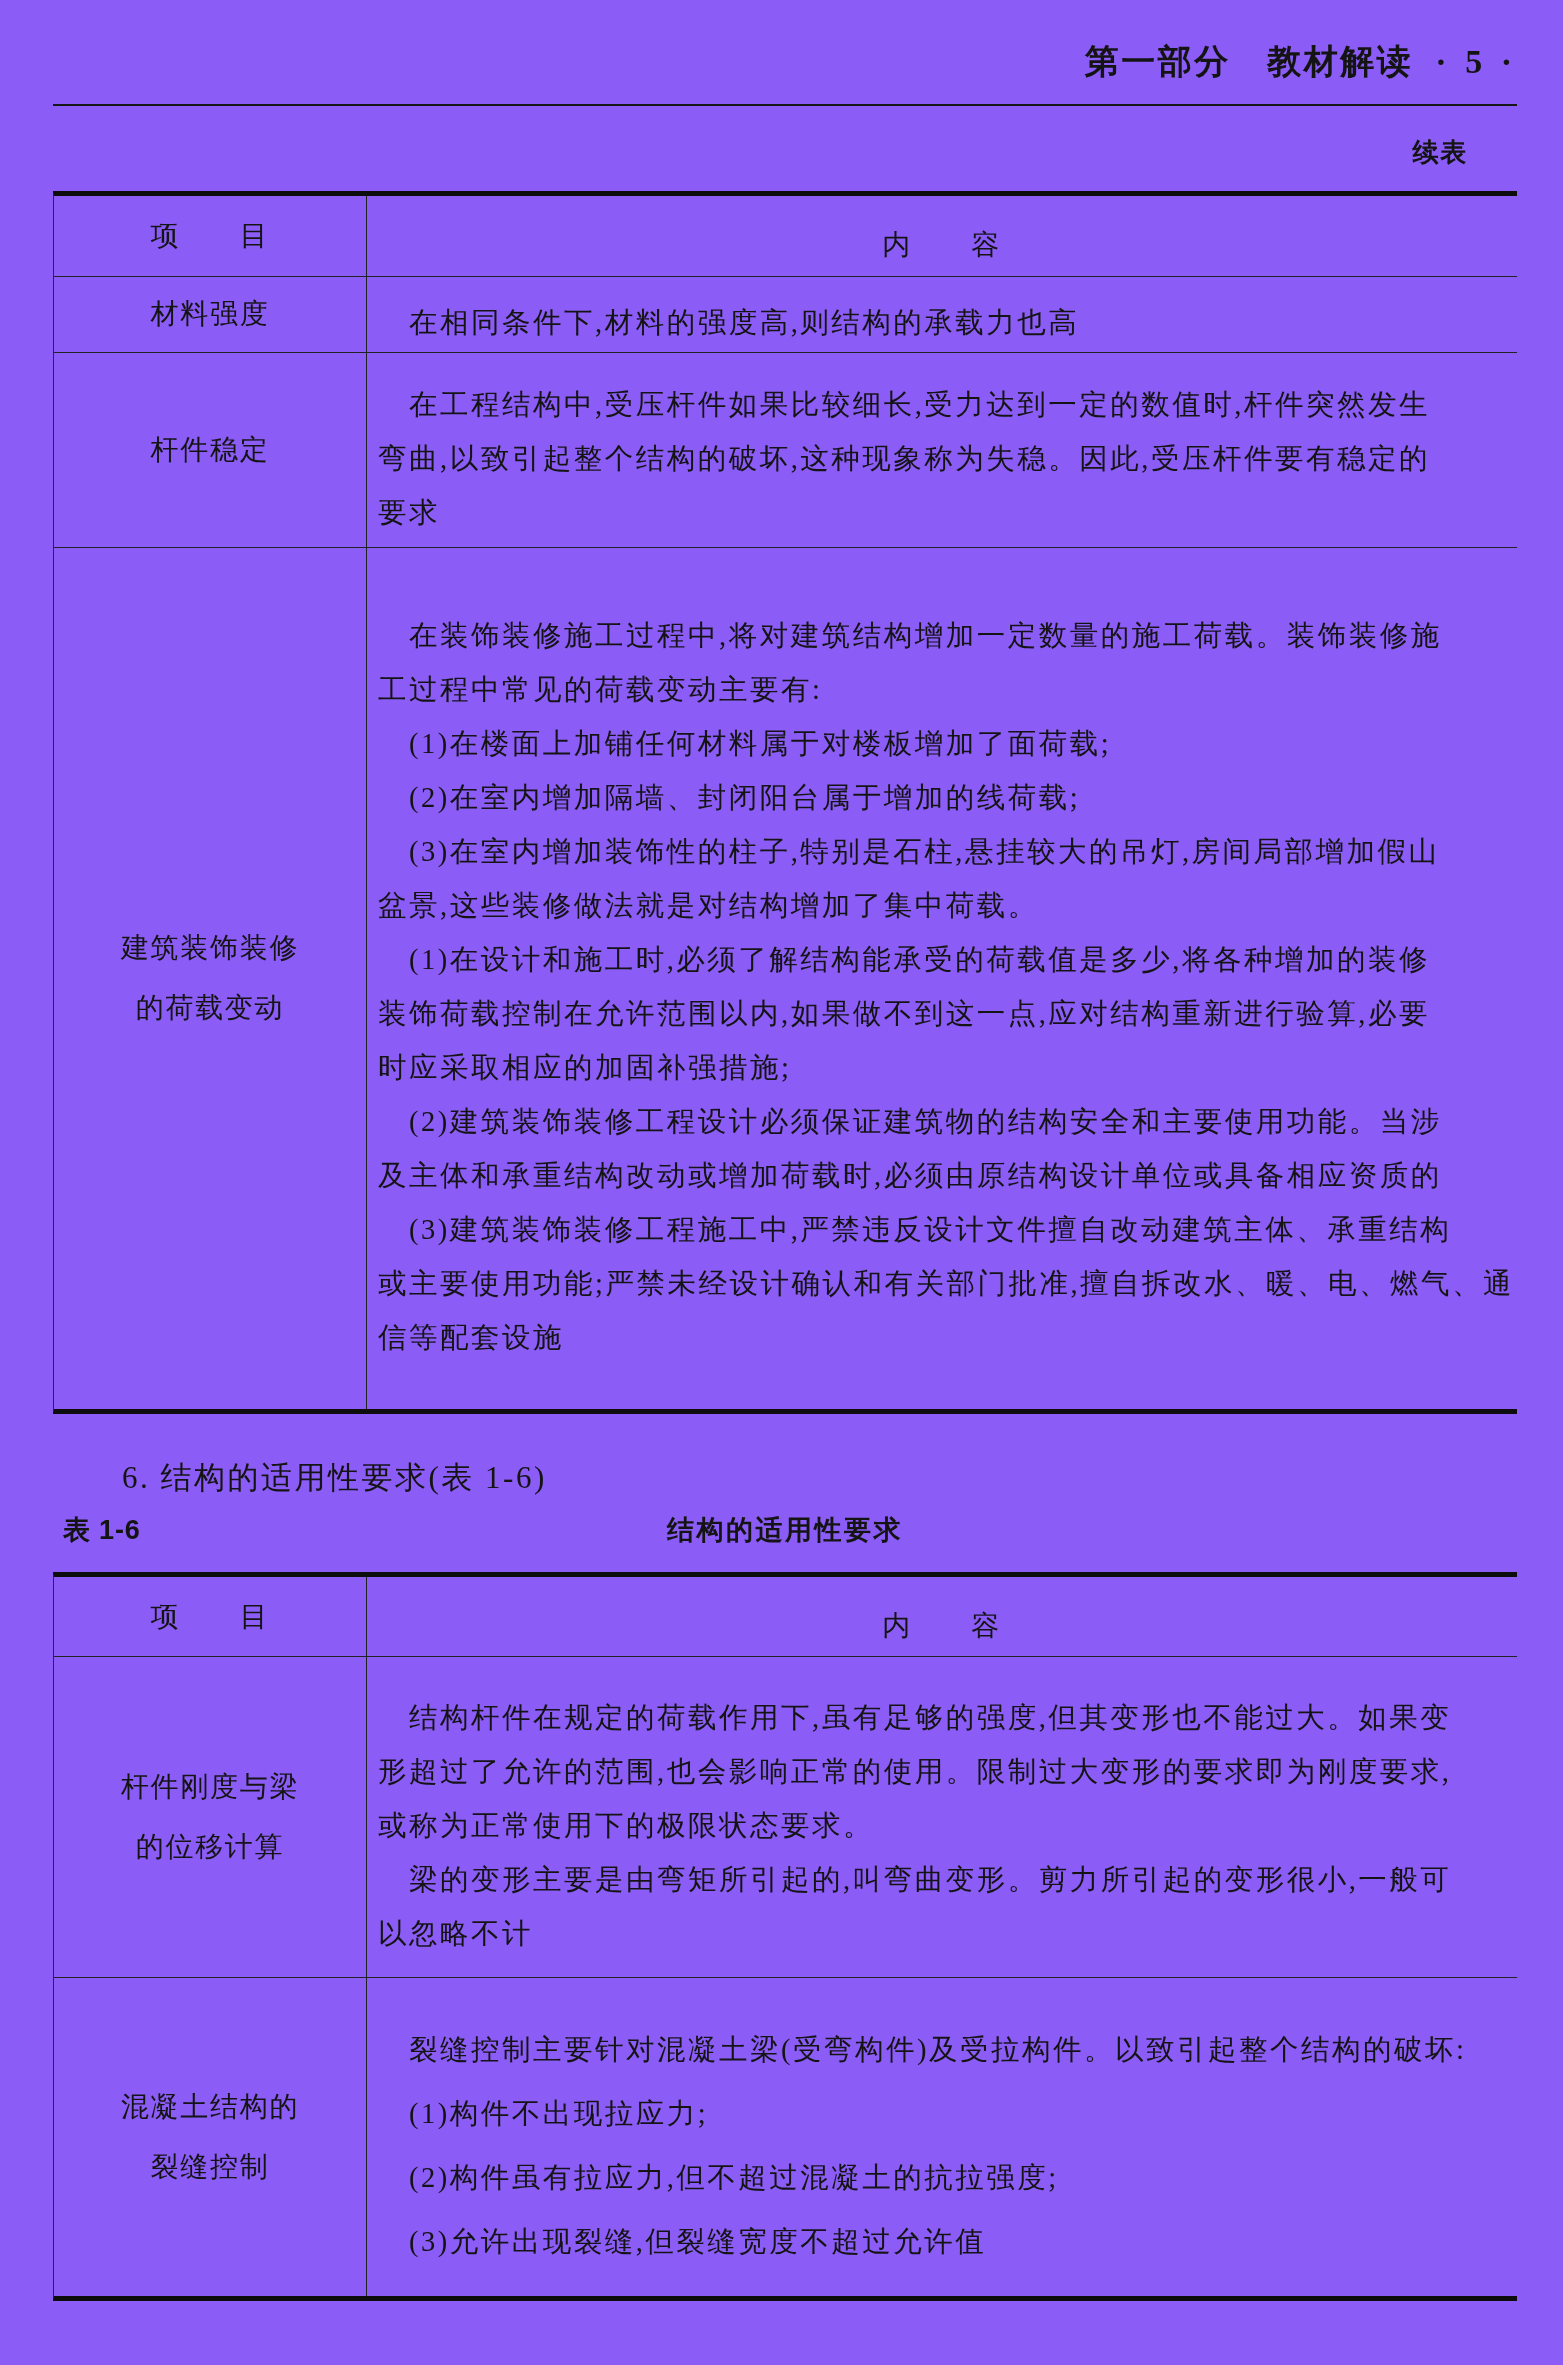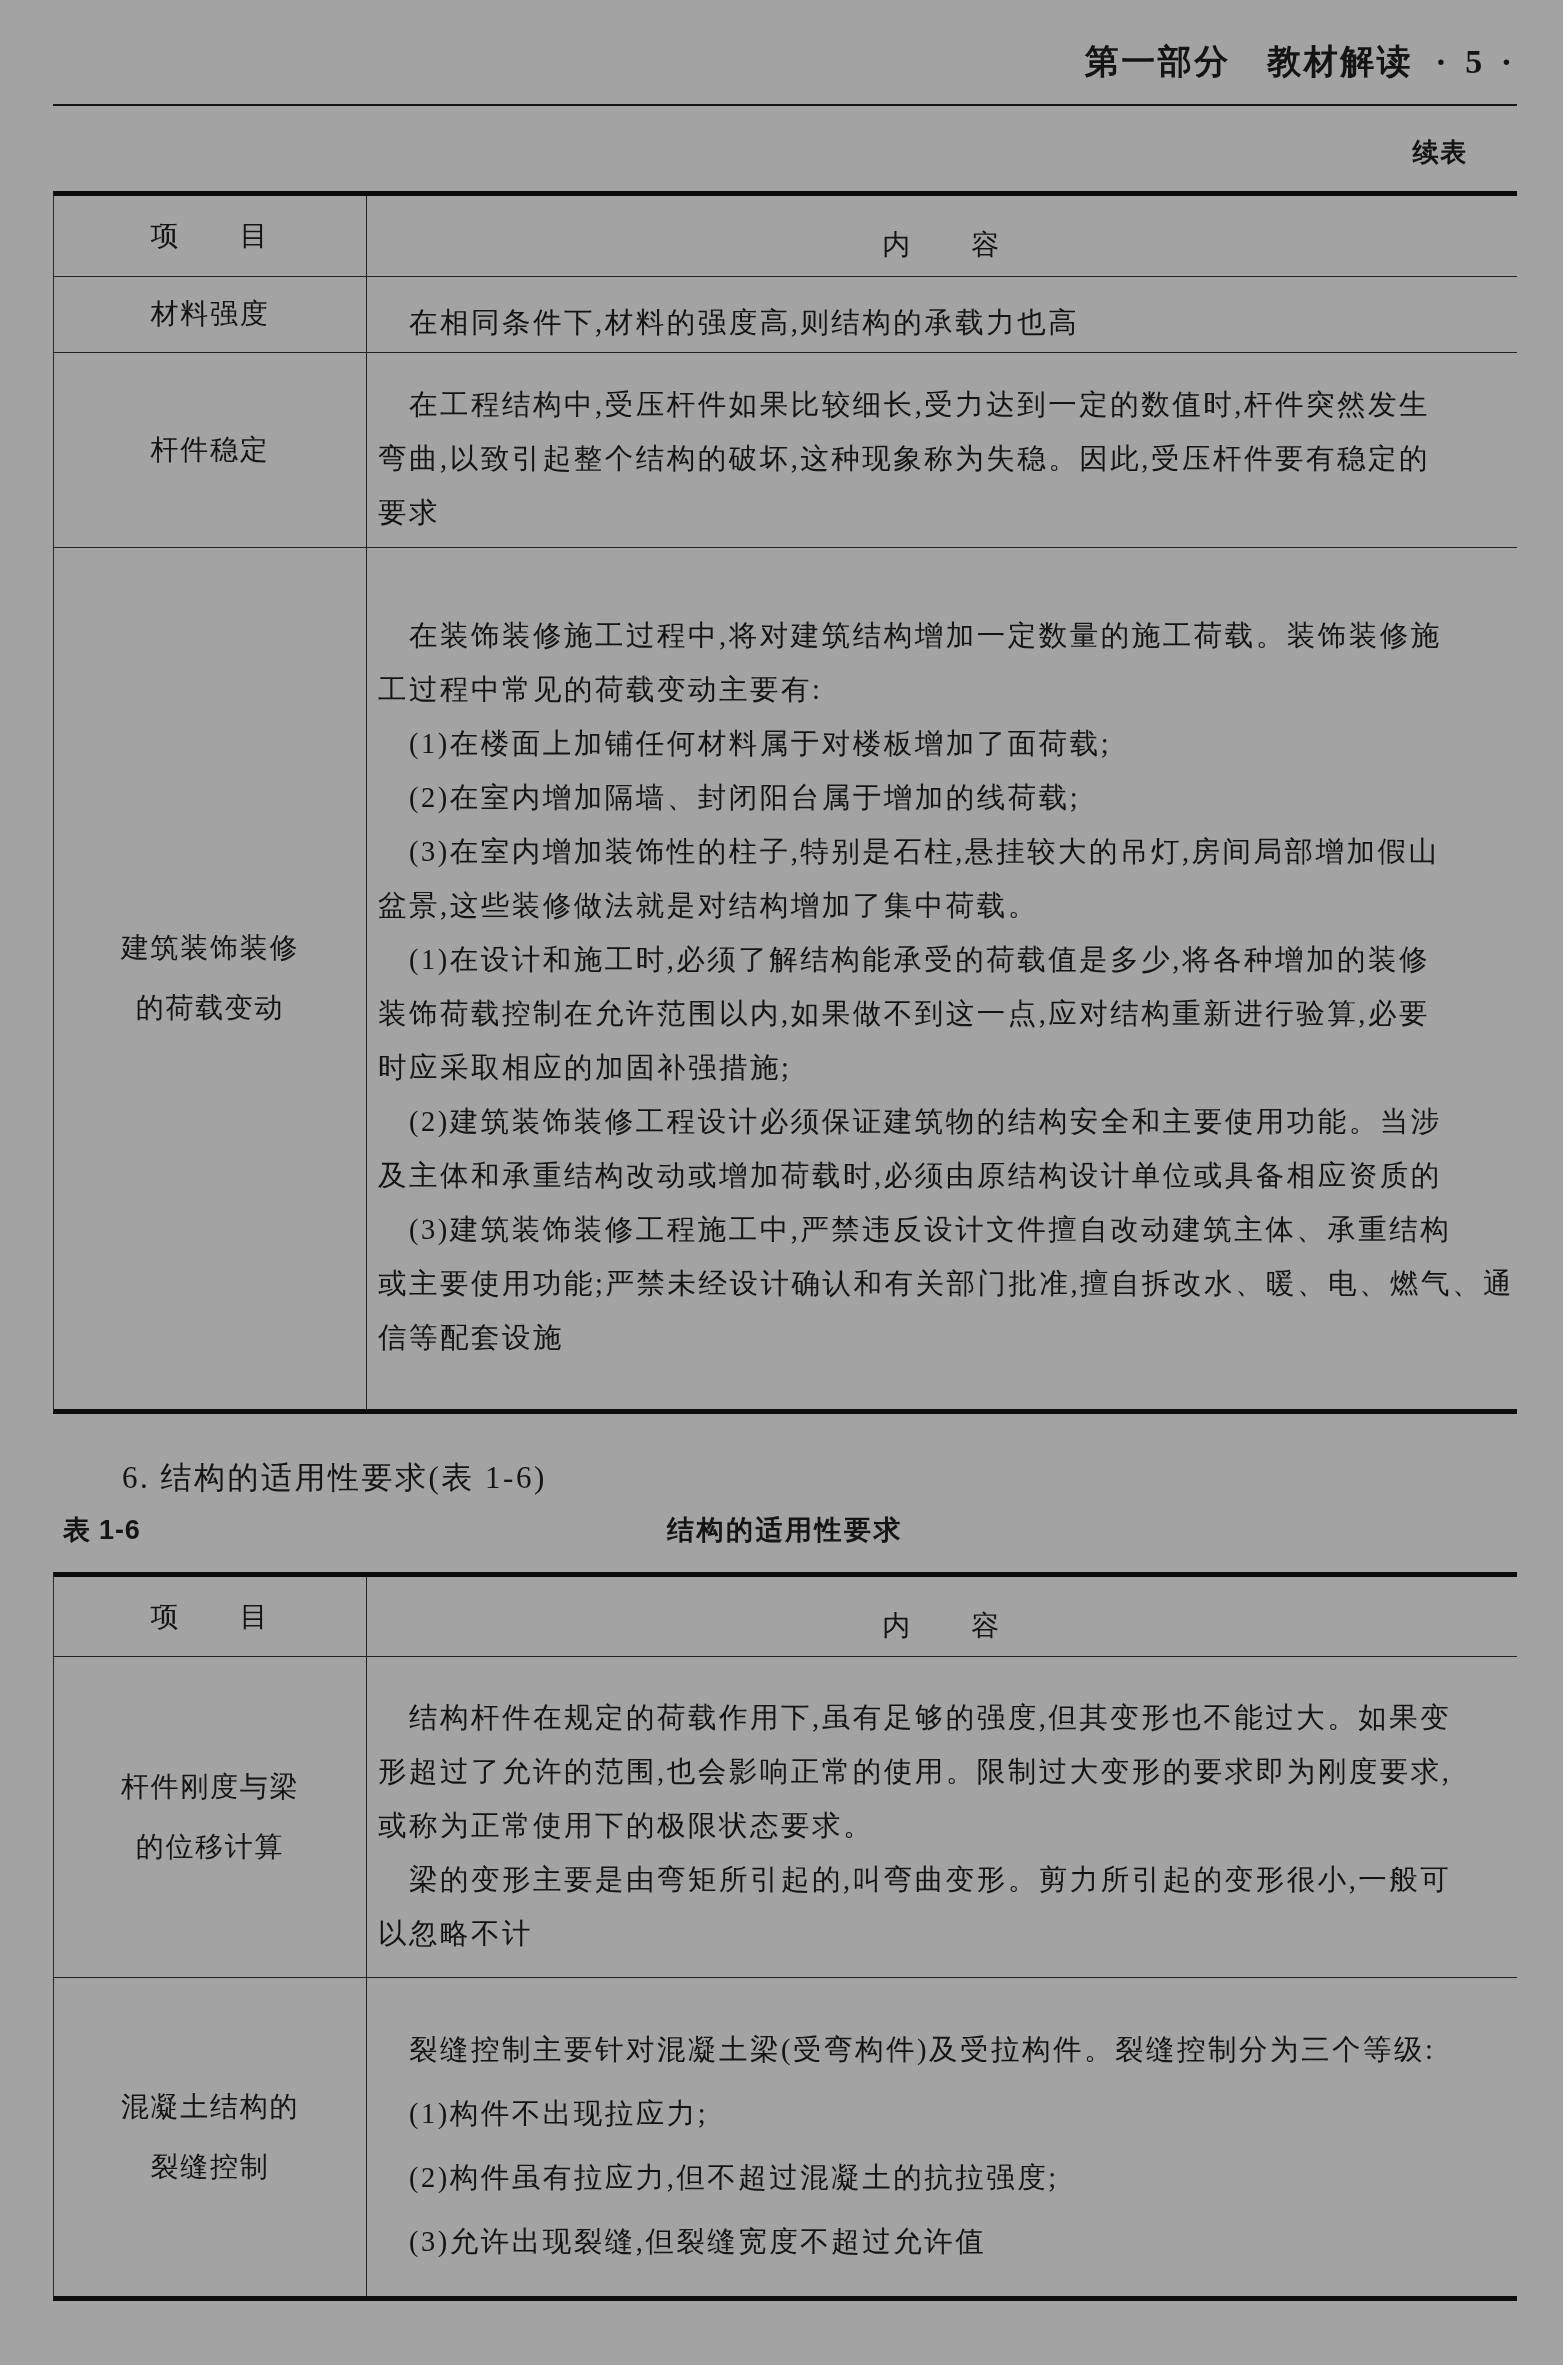--- a/index.html
+++ b/index.html
@@ -6,21 +6,21 @@
   body{
     background:#e8e8e8;
     font-family:"Liberation Serif","DejaVu Serif",serif;
     color:#141414;
   }
   .page{
     position:relative;
     width:1564px;
     height:2366px;
     margin:0 auto;
-    background:#a3a3a3;
+    background:#8b5cf6;
     overflow:hidden;
   }
   .inner{
     margin:0 47px 0 53px; 
   }
   
   .runhead{
     padding-top:39px;
     text-align:right;
     font-family:"Liberation Sans","DejaVu Sans",sans-serif;
@@ -217,21 +217,21 @@
             <div class="tline">　梁的变形主要是由弯矩所引起的,叫弯曲变形。剪力所引起的变形很小,一般可</div>
             <div class="tline">以忽略不计</div>
           </div>
       </div>
       <div class="trow h-r21">
         <div class="cell item">
             <div class="label-line">混凝土结构的</div>
             <div class="label-line">裂缝控制</div>
           </div>
         <div class="cell content lh75">
-            <div class="tline">　裂缝控制主要针对混凝土梁(受弯构件)及受拉构件。裂缝控制分为三个等级:</div>
+            <div class="tline">　裂缝控制主要针对混凝土梁(受弯构件)及受拉构件。以致引起整个结构的破坏:</div>
             <div class="tline">　(1)构件不出现拉应力;</div>
             <div class="tline">　(2)构件虽有拉应力,但不超过混凝土的抗拉强度;</div>
             <div class="tline">　(3)允许出现裂缝,但裂缝宽度不超过允许值</div>
           </div>
       </div>
     </div>
 
   </div>
 </div>
 

